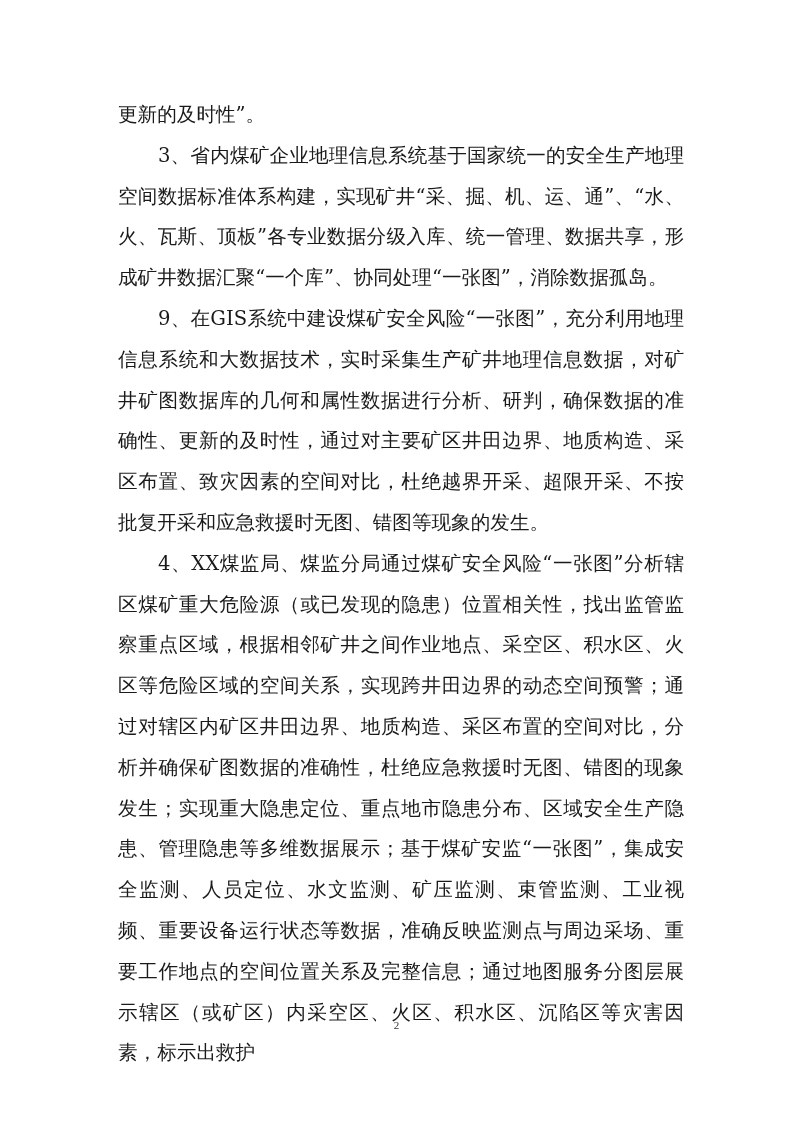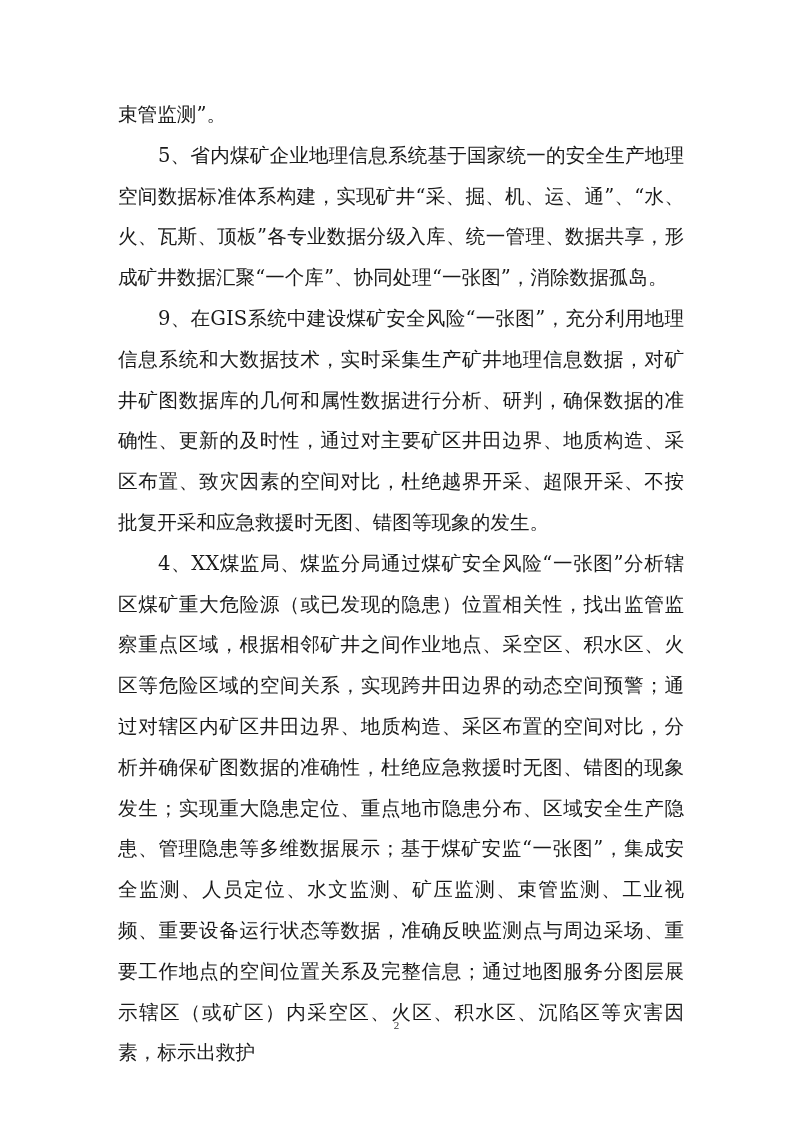--- a/index.html
+++ b/index.html
@@ -18,19 +18,19 @@
   .page-number {
     position: absolute; left: 0; width: 793px; top: 1019px; text-align: center;
     font-family: "Liberation Serif", "DejaVu Serif", serif; font-size: 11px; color: #333;
   }
 </style>
 </head>
 <body>
 
 <div class="page">
   <div class="content">
-    <p>束管监测”。</p>
-    <p class="indent">5、省内煤矿企业地理信息系统基于国家统一的安全生产地理空间数据标准体系构建，实现矿井“采、掘、机、运、通”、“水、火、瓦斯、顶板”各专业数据分级入库、统一管理、数据共享，形成矿井数据汇聚“一个库”、协同处理“一张图”，消除数据孤岛。</p>
+    <p>更新的及时性”。</p>
+    <p class="indent">3、省内煤矿企业地理信息系统基于国家统一的安全生产地理空间数据标准体系构建，实现矿井“采、掘、机、运、通”、“水、火、瓦斯、顶板”各专业数据分级入库、统一管理、数据共享，形成矿井数据汇聚“一个库”、协同处理“一张图”，消除数据孤岛。</p>
     <p class="indent">9、在GIS系统中建设煤矿安全风险“一张图”，充分利用地理信息系统和大数据技术，实时采集生产矿井地理信息数据，对矿井矿图数据库的几何和属性数据进行分析、研判，确保数据的准确性、更新的及时性，通过对主要矿区井田边界、地质构造、采区布置、致灾因素的空间对比，杜绝越界开采、超限开采、不按批复开采和应急救援时无图、错图等现象的发生。</p>
     <p class="indent">4、XX煤监局、煤监分局通过煤矿安全风险“一张图”分析辖区煤矿重大危险源（或已发现的隐患）位置相关性，找出监管监察重点区域，根据相邻矿井之间作业地点、采空区、积水区、火区等危险区域的空间关系，实现跨井田边界的动态空间预警；通过对辖区内矿区井田边界、地质构造、采区布置的空间对比，分析并确保矿图数据的准确性，杜绝应急救援时无图、错图的现象发生；实现重大隐患定位、重点地市隐患分布、区域安全生产隐患、管理隐患等多维数据展示；基于煤矿安监“一张图”，集成安全监测、人员定位、水文监测、矿压监测、束管监测、工业视频、重要设备运行状态等数据，准确反映监测点与周边采场、重要工作地点的空间位置关系及完整信息；通过地图服务分图层展示辖区（或矿区）内采空区、火区、积水区、沉陷区等灾害因素，标示出救护</p>
   </div>
   <div class="page-number">2</div>
 </div>
 
 </body></html>

